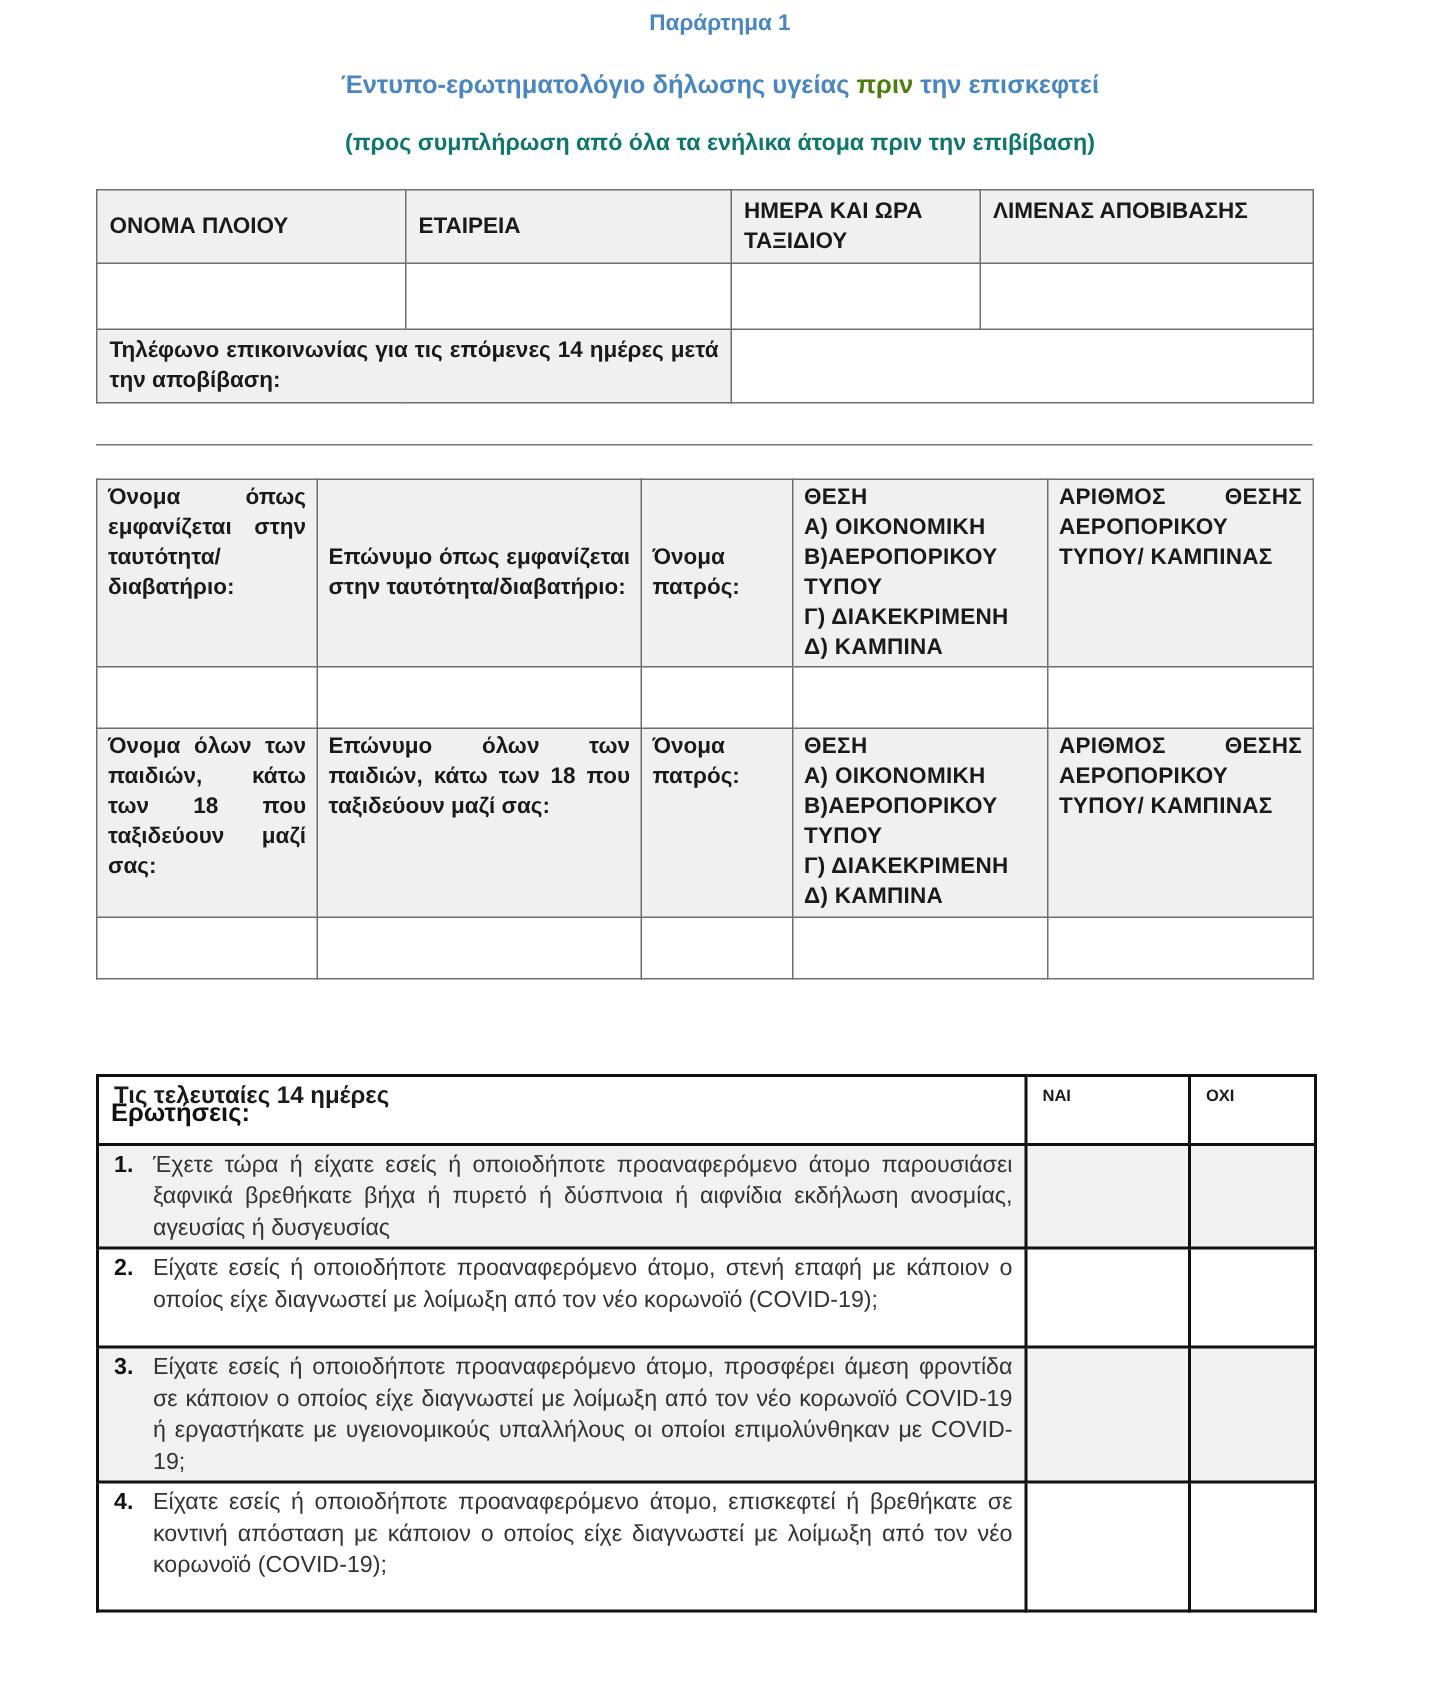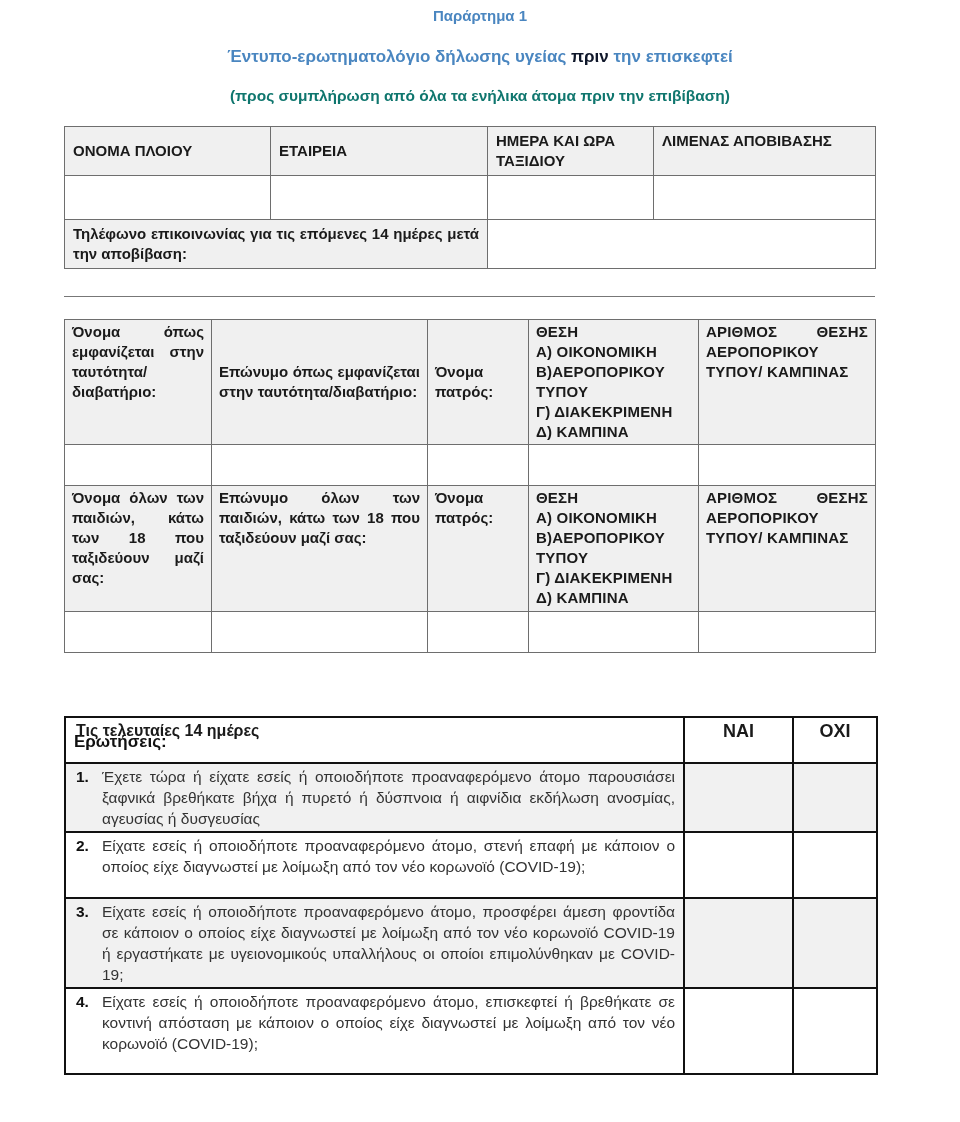--- a/index.html
+++ b/index.html
@@ -6,21 +6,21 @@
   body {
     width: 960px; height: 1122px; position: relative; overflow: hidden;
     font-family: "Liberation Sans", sans-serif; color: #1a1a1a;
   }
   .title {
     position: absolute; left: 0; width: 960px; text-align: center;
     color: #4a86c0; font-weight: bold;
   }
   .t1 { top: 7px; font-size: 15px; }
   .t2 { top: 47px; font-size: 17px; }
-  .t2 .hl { color: #0f172a; }
+  .t2 .hl { color: #4d7c0f; }
   .t3 { top: 87px; font-size: 15.5px; color: #0f766e; }
 
   table { border-collapse: collapse; position: absolute; table-layout: fixed; }
   td { border: 1.3px solid #6e6e6e; vertical-align: top; padding: 3px 8px; font-size: 15px; font-weight: bold; line-height: 20px; }
   .hdr { background: #f0f0f0; }
 
   #ship-table { left: 64px; top: 126px; width: 811px; }
   #ship-table td { padding: 4px 8px; }
   #ship-table .r1 td { height: 35px; }
   #ship-table .r2 td { height: 35px; }
@@ -36,21 +36,21 @@
   #pax-table .erow td { height: 36px; }
   .just { text-align: justify; text-align-last: left; }
   .vmid { vertical-align: middle; }
   .caps { letter-spacing: 0.2px; }
 
   .questions-label { position: absolute; left: 74px; top: 732px; font-size: 17px; font-weight: bold; color: #111; }
 
   #q-table { left: 64px; top: 716px; width: 812px; }
   #q-table td { border: 2px solid #111; font-family: "Liberation Sans", sans-serif; }
   #q-table .qh td { height: 38px; font-size: 16px; padding: 3px 10px; }
-  #q-table .qh .yn { text-align: center; font-size: 18px; }
+  #q-table .qh .yn { font-size: 11px; }
   #q-table .q td { font-weight: normal; font-size: 15.5px; line-height: 21px; color: #333; padding: 2px 8px 2px 10px; }
   #q-table .q.shade td { background: #f1f1f1; }
   #q-table .q1 td { height: 60px; }
   #q-table .q2 td { height: 60px; }
   #q-table .q3 td { height: 80px; }
   #q-table .q4 td { height: 80px; }
   .qwrap { display: flex; }
   .qnum { width: 26px; flex: none; font-weight: bold; color: #111; }
   .qtext { flex: 1; text-align: justify; text-align-last: left; }
 </style>

